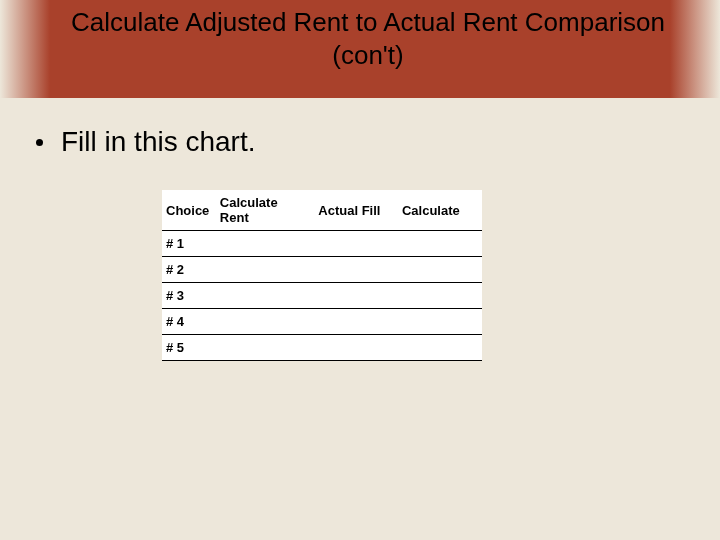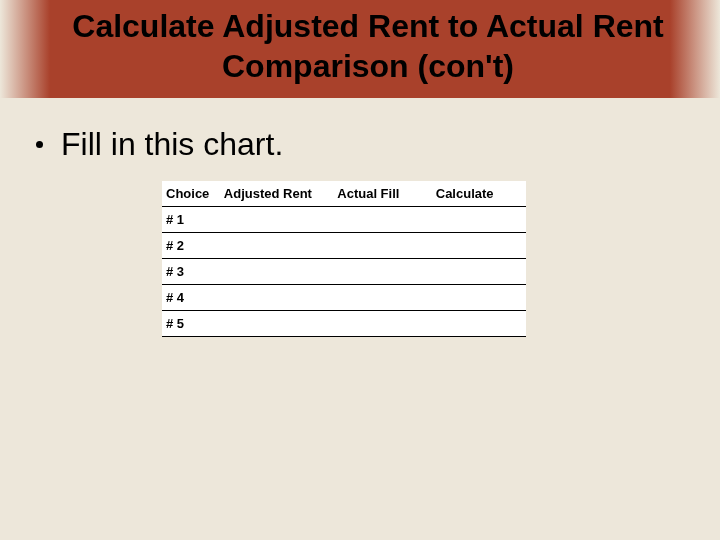--- a/index.html
+++ b/index.html
@@ -28,47 +28,47 @@
       #ede7da 0px,
       #a9412b 50px,
       #a9412b 670px,
       #ede7da 720px);
     z-index: 0;
   }
   .title-text {
     position: relative;
     z-index: 1;
     color: #000;
-    font-size: 32px;
+    font-size: 26px;
     line-height: 1.25;
     text-align: center;
     padding: 6px 24px 0 40px;
-    font-weight: 700;
+    font-weight: 400;
   }
   .content {
     padding: 28px 36px;
   }
   .bullet-row {
     display: flex;
     align-items: center;
-    font-size: 32px;
+    font-size: 28px;
     color: #000;
   }
   .bullet-dot {
     width: 7px;
     height: 7px;
     background: #000;
     border-radius: 50%;
     margin-right: 18px;
     flex-shrink: 0;
   }
   .chart-wrap {
-    margin-top: 18px;
+    margin-top: 32px;
     margin-left: 126px;
-    width: 364px;
+    width: 320px;
     background: #fff;
   }
   table {
     border-collapse: collapse;
     width: 100%;
     background: #fff;
   }
   th, td {
     font-size: 13px;
     text-align: left;
@@ -106,21 +106,21 @@
     <table>
       <colgroup>
         <col class="c1">
           <col class="c2">
           <col class="c3">
           <col class="c4">
       </colgroup>
       <thead>
         <tr>
           <th>Choice</th>
-          <th>Adjusted Rent</th>
+          <th>Calculate Rent</th>
           <th>Actual Fill</th>
           <th>Calculate</th>
         </tr>
       </thead>
       <tbody>
         <tr>
           <td># 1</td>
           <td></td>
           <td></td>
           <td></td>

